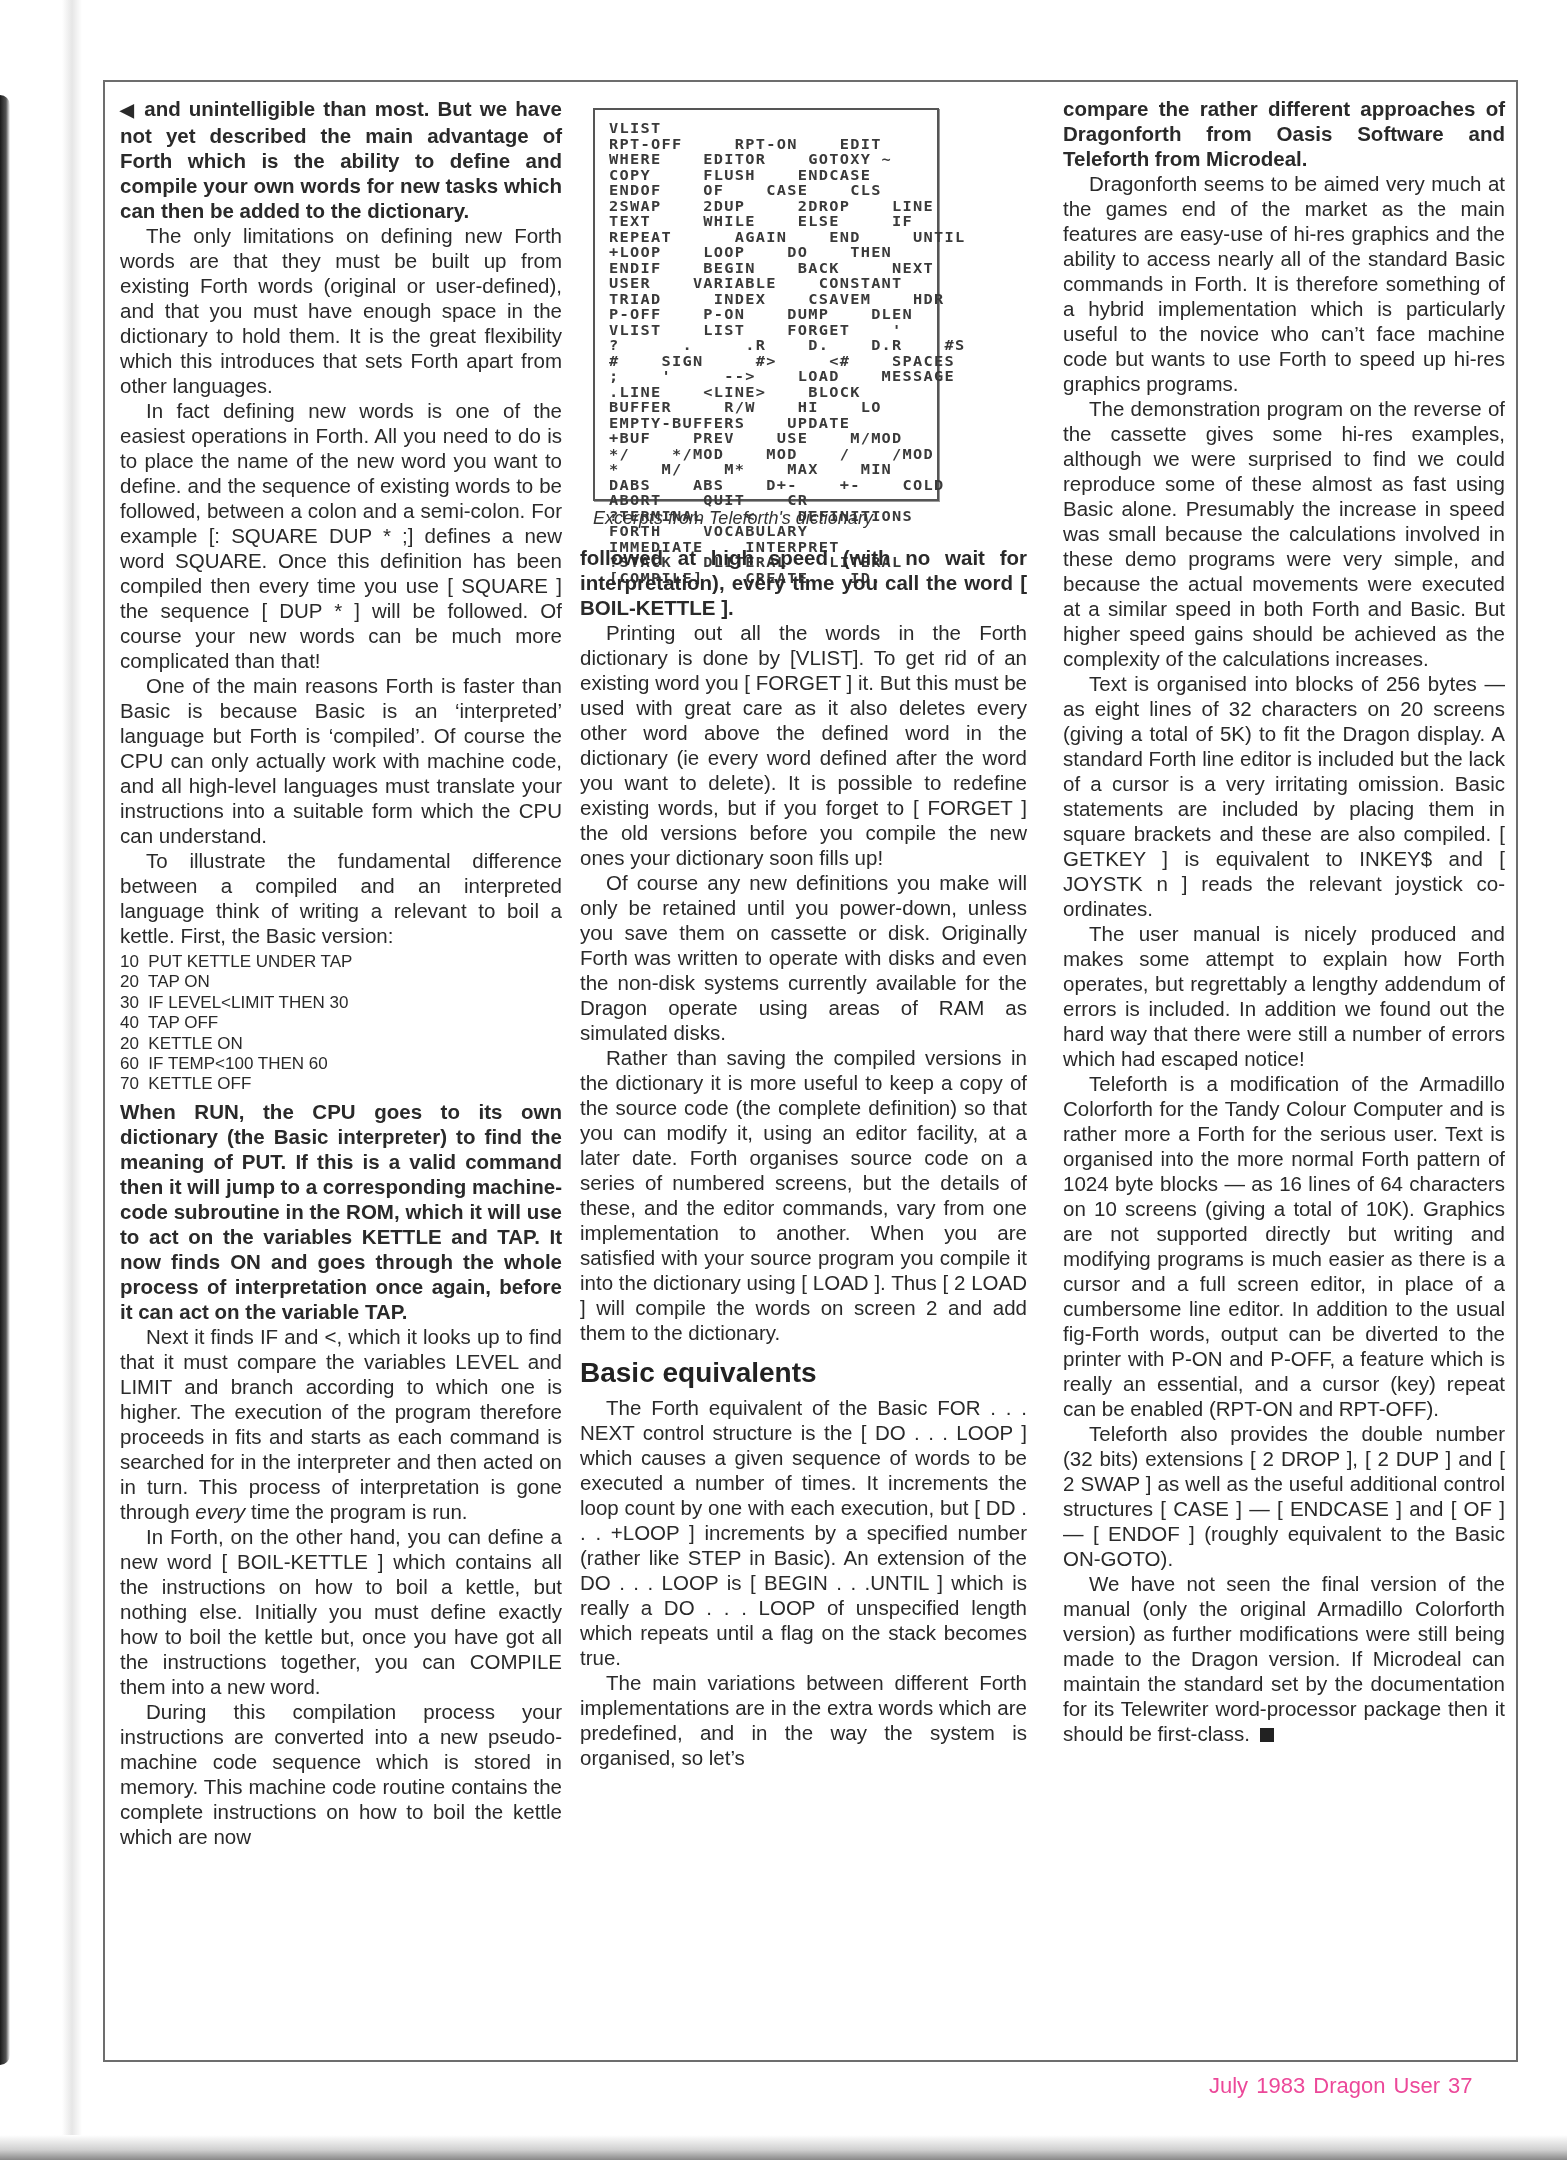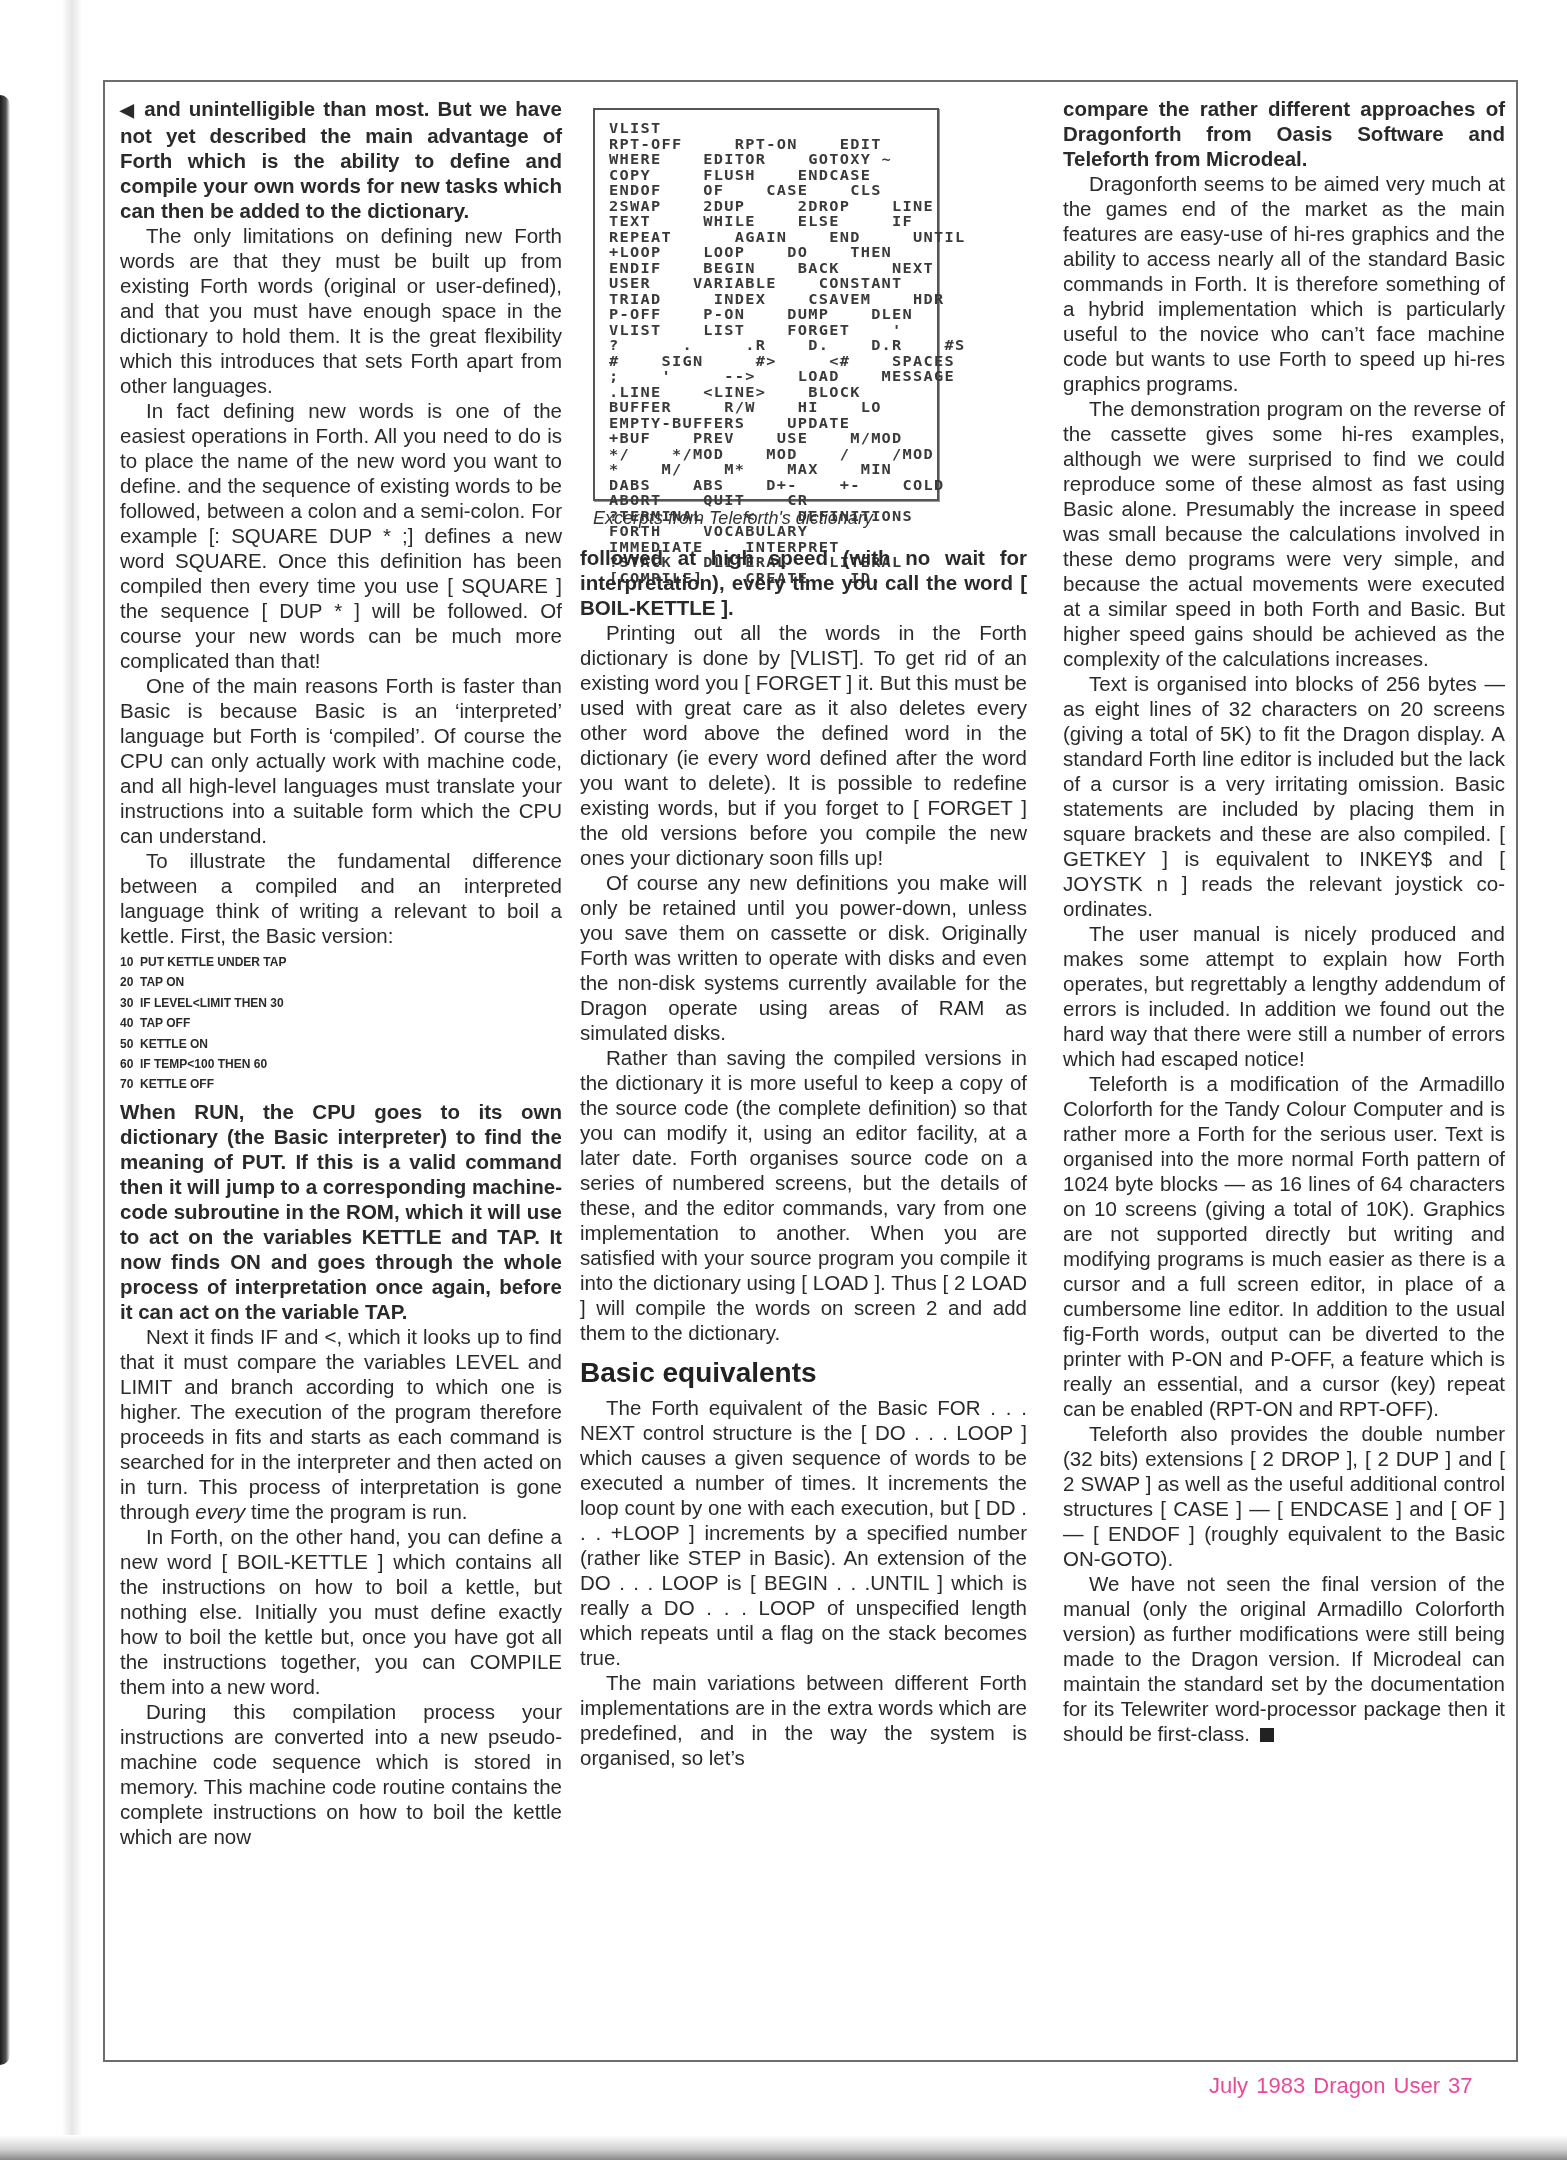--- a/index.html
+++ b/index.html
@@ -33,21 +33,21 @@
     hyphens: manual;
   }
   .col-left { left: 120px; width: 442px; }
   .col-mid  { left: 580px; width: 447px; }
   .col-right{ left: 1063px; width: 442px; }
   .col-mid-text { top: 545px; }
   p { margin: 0; text-indent: 26px; }
   p.noindent { text-indent: 0; font-weight: bold; }
   .arrow { font-size: 18px; margin-right: 8px; }
   .basic-code {
-    font-size: 12px; line-height: 20.4px; margin: 4px 0 4px 0; text-align: left; font-weight: bold;
+    font-size: 17px; line-height: 20.4px; margin: 4px 0 4px 0; text-align: left;
   }
   .basic-code div { white-space: pre; }
   .dict-box {
     position: absolute; left: 593px; top: 108px; width: 346px; height: 393px;
     border: 2px solid #555; box-sizing: border-box; background: #fff;
     box-shadow: 1px 1px 0 #999;
   }
   .dict-screen {
     position: absolute; left: 14px; top: 10px;
     font-family: "DejaVu Sans Mono", monospace;
@@ -81,21 +81,21 @@
   <p class="noindent"><span class="arrow">◀</span><span>and unintelligible than most. But we have not yet described the main advan­tage of Forth which is the ability to define and compile your own words for new tasks which can then be added to the dictionary.</span></p>
   <p>The only limitations on defining new Forth words are that they must be built up from existing Forth words (original or user-defined), and that you must have enough space in the dictionary to hold them. It is the great flexibility which this introduces that sets Forth apart from other languages.</p>
   <p>In fact defining new words is one of the easiest operations in Forth. All you need to do is to place the name of the new word you want to define. and the sequence of existing words to be followed, between a colon and a semi-colon. For example [: SQUARE DUP *  ;] defines a new word SQUARE. Once this definition has been compiled then every time you use [ SQUARE ] the sequence [ DUP * ] will be followed. Of course your new words can be much more complicated than that!</p>
   <p>One of the main reasons Forth is faster than Basic is because Basic is an ‘inter­preted’ language but Forth is ‘compiled’. Of course the CPU can only actually work with machine code, and all high-level languages must translate your instructions into a suitable form which the CPU can understand.</p>
   <p>To illustrate the fundamental difference between a compiled and an interpreted language think of writing a relevant to boil a kettle. First, the Basic version:</p>
   <div class="basic-code">
     <div>10  PUT KETTLE UNDER TAP</div>
     <div>20  TAP ON</div>
     <div>30  IF LEVEL&lt;LIMIT THEN 30</div>
     <div>40  TAP OFF</div>
-    <div>50  KETTLE ON</div>
+    <div>20  KETTLE ON</div>
     <div>60  IF TEMP&lt;100 THEN 60</div>
     <div>70  KETTLE OFF</div>
   </div>
   <p class="noindent">When RUN, the CPU goes to its own dictionary (the Basic interpreter) to find the meaning of PUT. If this is a valid command then it will jump to a corresponding machine-code subroutine in the ROM, which it will use to act on the variables KETTLE and TAP. It now finds ON and goes through the whole process of inter­pretation once again, before it can act on the variable TAP.</p>
   <p><span>Next it finds IF and &lt;, which it looks up to find that it must compare the variables LEVEL and LIMIT and branch according to which one is higher. The execution of the program therefore proceeds in fits and starts as each command is searched for in the interpreter and then acted on in turn. This process of interpretation is gone through</span> <em>every</em> <span>time the program is run.</span></p>
   <p>In Forth, on the other hand, you can define a new word [ BOIL-KETTLE ] which contains all the instructions on how to boil a kettle, but nothing else. Initially you must define exactly how to boil the kettle but, once you have got all the instructions together, you can COMPILE them into a new word.</p>
   <p>During this compilation process your instructions are converted into a new pseudo-machine code sequence which is stored in memory. This machine code routine contains the complete instructions on how to boil the kettle which are now</p>
 </div>
 
 <div class="dict-box">

